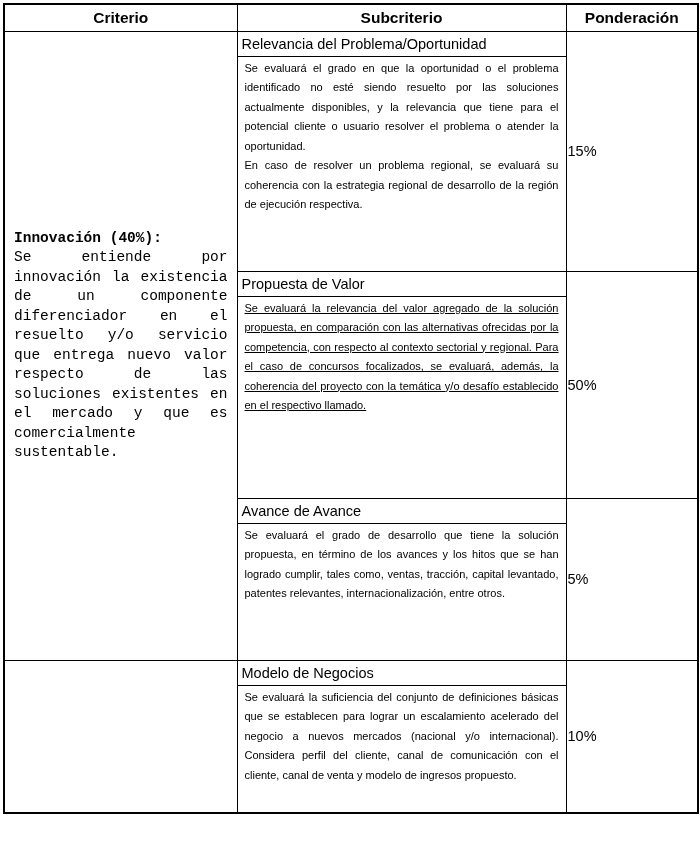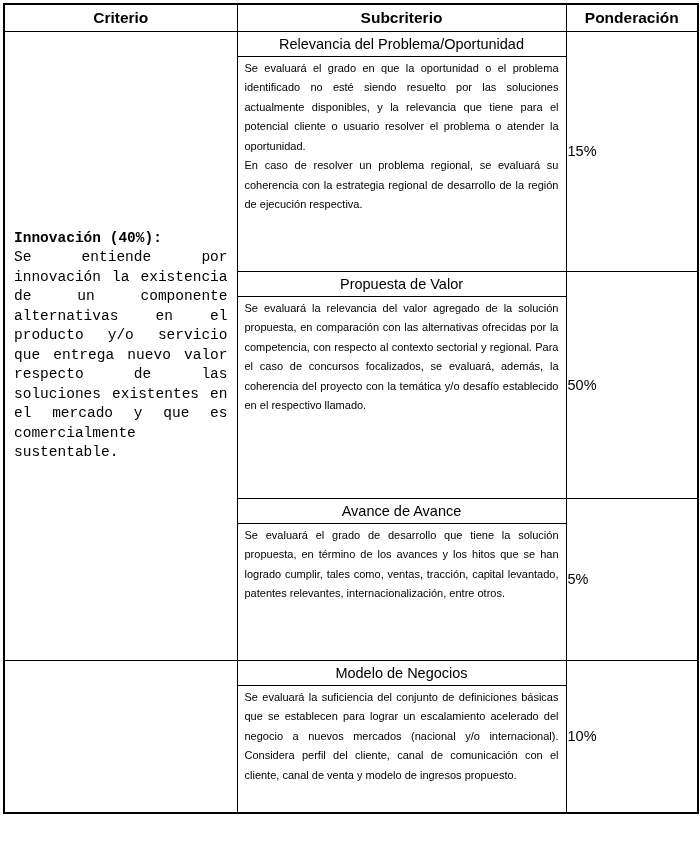--- a/index.html
+++ b/index.html
@@ -40,41 +40,41 @@
     text-align: justify;
     font-size: 14.5px;
     line-height: 19.5px;
     padding: 6px 9px;
     font-family: Liberation Mono, monospace;
   }
   td.criterio-cell .criterio-name {
     font-weight: bold;
   }
   td.sub-title {
-    text-align: center;
+    text-align: left;
     vertical-align: middle;
     font-size: 14.5px;
     height: 25px;
     padding: 2px 4px;
   }
   td.sub-desc {
     text-align: justify;
     vertical-align: top;
     font-size: 11px;
     line-height: 19.5px;
     padding: 2px 7px 4px 7px;
     white-space: pre-line;
   }
   td.pond {
     text-align: left;
     vertical-align: middle;
     font-size: 14.5px;
   }
   td.desc-1 { height: 215px; }
-  td.desc-2 { height: 202px; }
+  td.desc-2 { height: 202px; text-decoration: underline; }
   td.desc-3 { height: 137px; }
   td.desc-4 { height: 128px; }
 </style>
 </head>
 <body>
 
 <div class="page">
   <table class="eval-table">
     <colgroup>
       <col style="width: 233px;">
@@ -86,21 +86,21 @@
         <th>Criterio</th>
         <th>Subcriterio</th>
         <th>Ponderación</th>
       </tr>
     </thead>
     <tbody>
 
       <tr>
         <td class="criterio-cell" rowspan="6">
           <span class="criterio-name">Innovación (40%):</span><br>
-          <span>Se entiende por innovación la existencia de un componente alternativas en el producto y/o servicio que entrega nuevo valor respecto de las soluciones existentes en el mercado y que es comercialmente sustentable.</span>
+          <span>Se entiende por innovación la existencia de un componente diferenciador en el resuelto y/o servicio que entrega nuevo valor respecto de las soluciones existentes en el mercado y que es comercialmente sustentable.</span>
         </td>
         <td class="sub-title">Relevancia del Problema/Oportunidad</td>
         <td class="pond" rowspan="2">15%</td>
       </tr>
       <tr>
         <td class="sub-desc desc-1">Se evaluará el grado en que la oportunidad o el problema identificado no esté siendo resuelto por las soluciones actualmente disponibles, y la relevancia que tiene para el potencial cliente o usuario resolver el problema o atender la oportunidad.
 En caso de resolver un problema regional, se evaluará su coherencia con la estrategia regional de desarrollo de la región de ejecución respectiva.</td>
       </tr>
 
       <tr>

